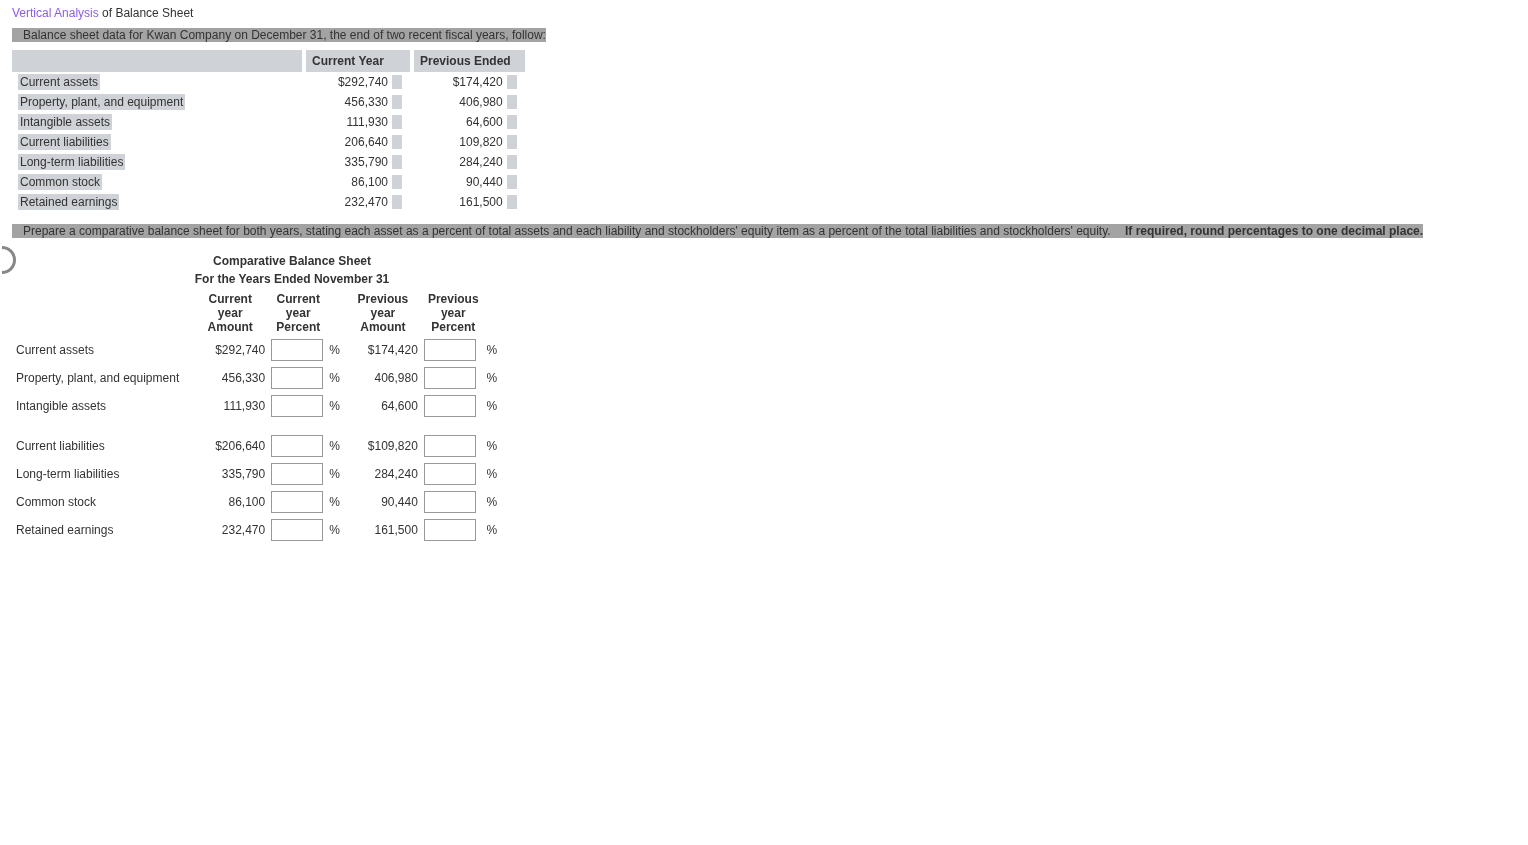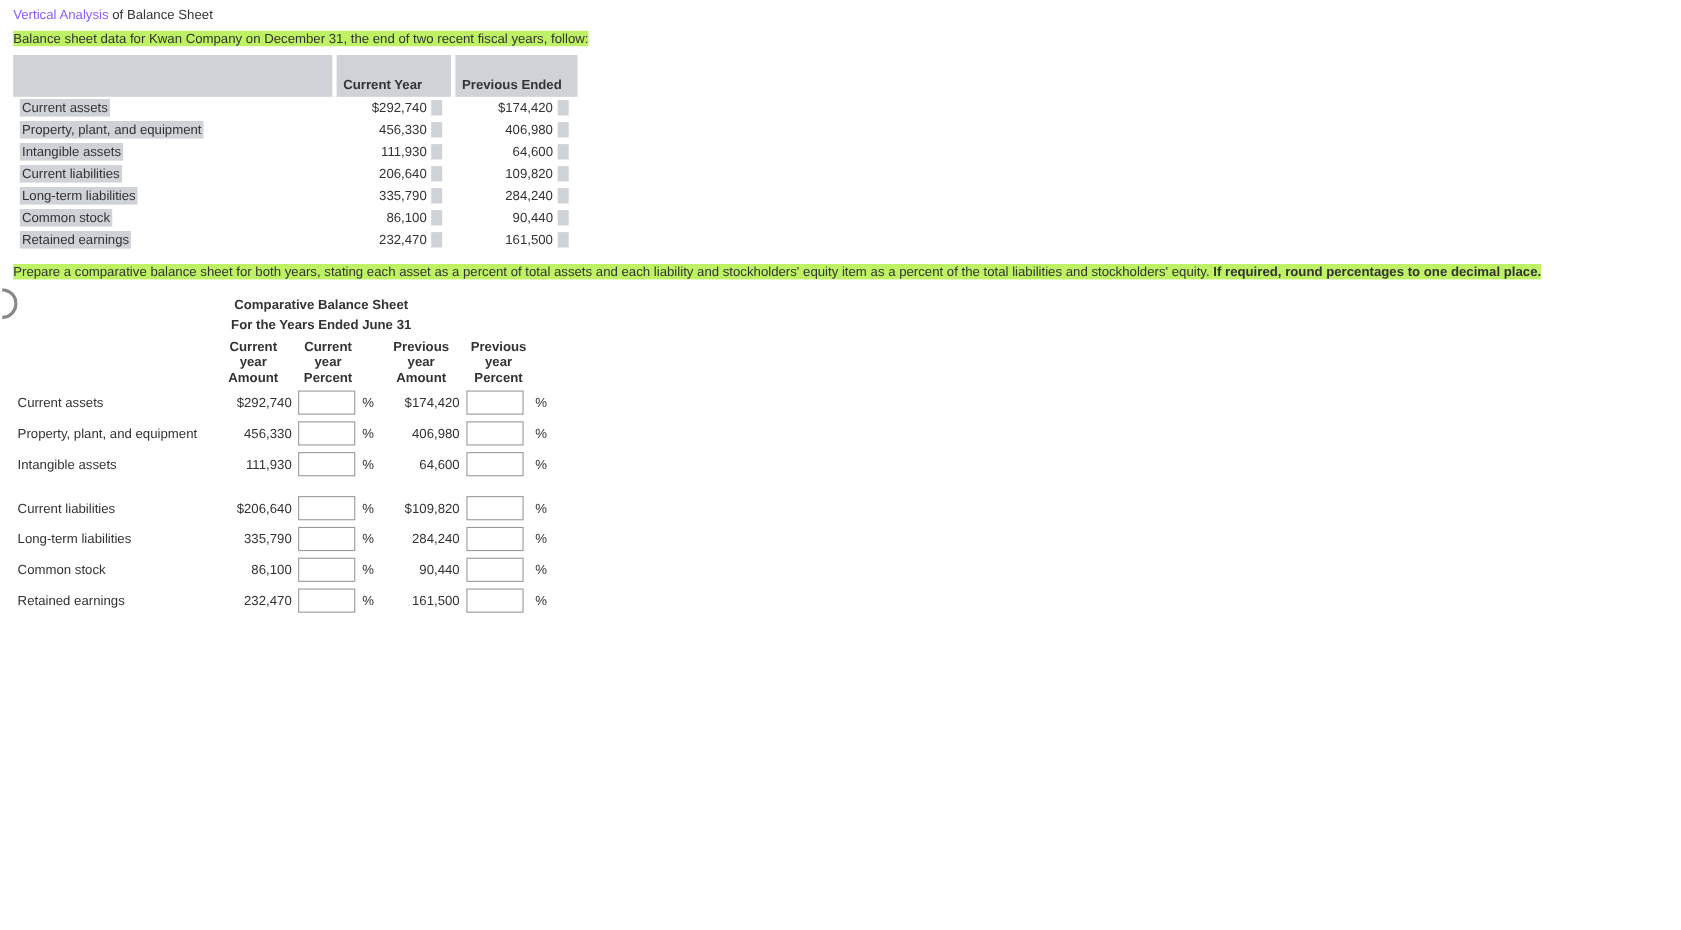--- a/index.html
+++ b/index.html
@@ -10,35 +10,36 @@
     padding: 0;
     background: #fff;
   }
   .title-line {
     padding: 6px 10px 4px 12px;
   }
   .title-green {
     color: #8b5cf6;
   }
   .sel {
-    background: #bef264;
+    background: #a3a3a3;
+    padding-left: 11px;
   }
   .intro {
     padding: 4px 0 4px 12px;
   }
   table.data-table {
     border-collapse: collapse;
     margin-left: 12px;
     margin-top: 4px;
     margin-bottom: 6px;
   }
   table.data-table th {
     font-weight: bold;
     text-align: left;
-    padding: 20px 14px 4px 6px;
+    padding: 4px 14px 4px 6px;
     background: #cfd2d6;
     border-right: 4px solid #fff;
     margin-left: 35px;
   }
   table.data-table td.label {
     padding: 3px 20px 3px 6px;
     border-right: 4px solid #fff;
     white-space: nowrap;
   }
   table.data-table td.val {
@@ -185,21 +186,21 @@
     </tbody>
 </table>
 
 <div class="instruction">
   <div class="ring"></div>
   <span class="sel">Prepare a comparative balance sheet for both years, stating each asset as a percent of total assets and each liability and stockholders' equity item as a percent of the total liabilities and stockholders' equity. </span><span class="sel bold">If required, round percentages to one decimal place.</span>
 </div>
 
 <div class="sheet-header">
   <div>Comparative Balance Sheet</div>
-  <div>For the Years Ended June 31</div>
+  <div>For the Years Ended November 31</div>
 </div>
 
 <table class="answer">
   <thead>
     <tr>
       <th></th>
       <th>
         <span>Current</span><br>
         <span>year</span><br>
         <span>Amount</span>

